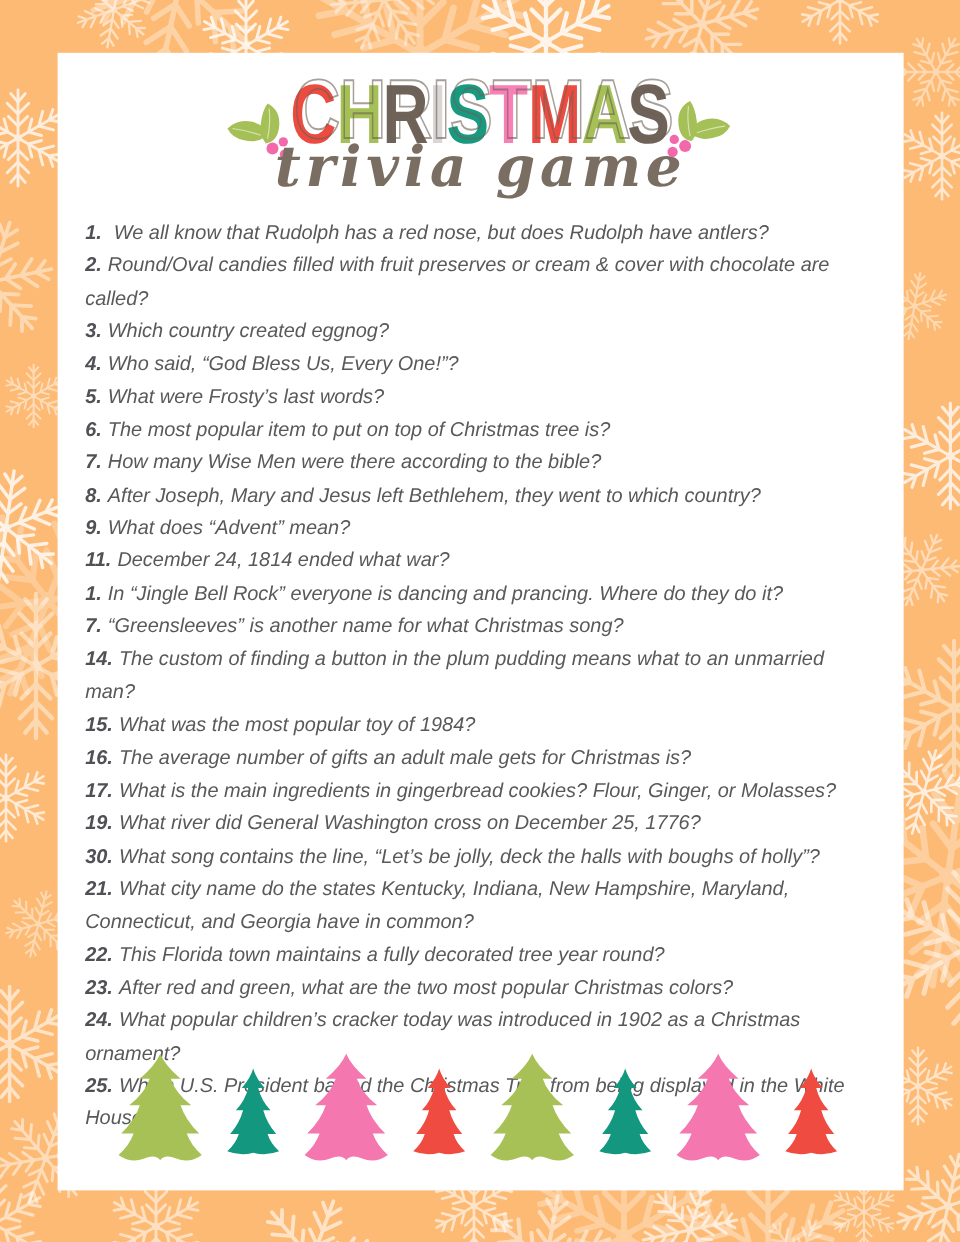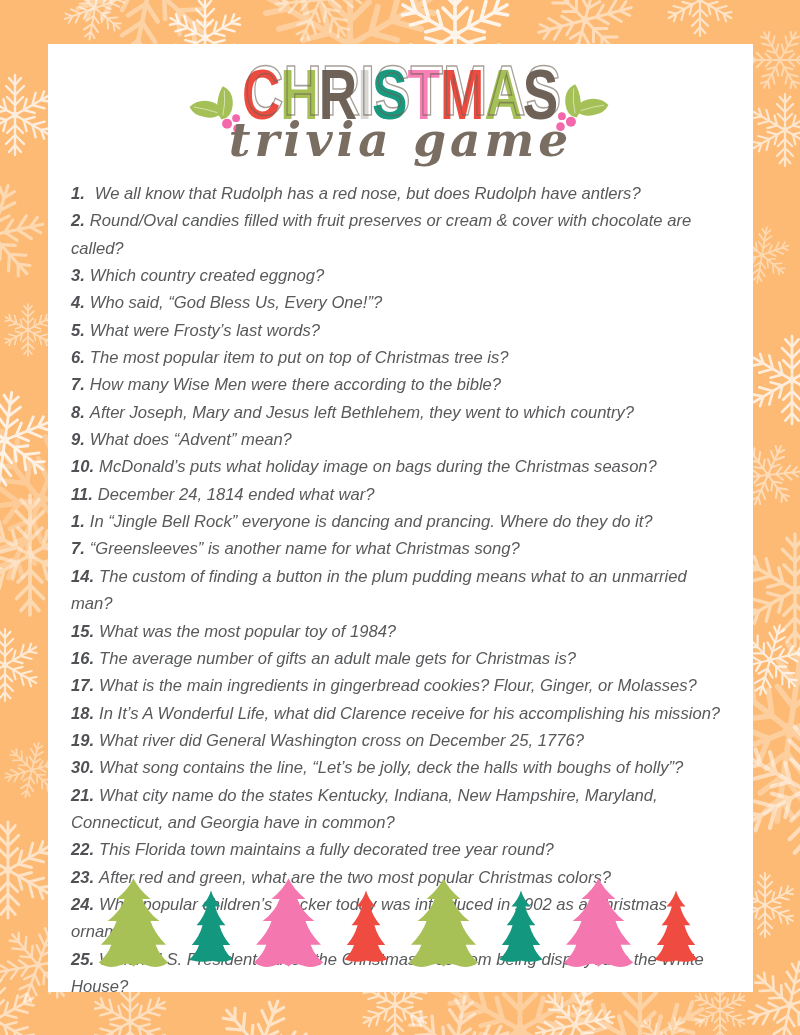--- a/index.html
+++ b/index.html
@@ -152,29 +152,27 @@
     <ol class="questions" id="questions">
         <li class="q1"><b class="qnum">1.</b><span class="qtext">We all know that Rudolph has a red nose, but does Rudolph have antlers?</span></li>
         <li><b class="qnum">2.</b><span class="qtext">Round/Oval candies filled with fruit preserves or cream &amp; cover with chocolate are called?</span></li>
         <li><b class="qnum">3.</b><span class="qtext">Which country created eggnog?</span></li>
         <li><b class="qnum">4.</b><span class="qtext">Who said, “God Bless Us, Every One!”?</span></li>
         <li><b class="qnum">5.</b><span class="qtext">What were Frosty’s last words?</span></li>
         <li><b class="qnum">6.</b><span class="qtext">The most popular item to put on top of Christmas tree is?</span></li>
         <li><b class="qnum">7.</b><span class="qtext">How many Wise Men were there according to the bible?</span></li>
         <li><b class="qnum">8.</b><span class="qtext">After Joseph, Mary and Jesus left Bethlehem, they went to which country?</span></li>
         <li><b class="qnum">9.</b><span class="qtext">What does “Advent”  mean?</span></li>
-        <li><b class="qnum">10.</b><span class="qtext">McDonald’s puts what holiday image on bags during the Christmas season?</span></li>
         <li><b class="qnum">11.</b><span class="qtext">December 24, 1814 ended what war?</span></li>
         <li><b class="qnum">1.</b><span class="qtext">In “Jingle Bell Rock” everyone is dancing and prancing. Where do they do it?</span></li>
         <li><b class="qnum">7.</b><span class="qtext">“Greensleeves” is another name for what Christmas song?</span></li>
         <li><b class="qnum">14.</b><span class="qtext">The custom of finding a button in the plum pudding means what to an unmarried man?</span></li>
         <li><b class="qnum">15.</b><span class="qtext">What was the most popular toy of 1984?</span></li>
         <li><b class="qnum">16.</b><span class="qtext">The average number of gifts an adult male gets for Christmas is?</span></li>
         <li><b class="qnum">17.</b><span class="qtext">What is the main ingredients in gingerbread cookies? Flour, Ginger, or Molasses?</span></li>
-        <li><b class="qnum">18.</b><span class="qtext">In It’s A Wonderful Life, what did Clarence receive for his accomplishing his mission?</span></li>
         <li><b class="qnum">19.</b><span class="qtext">What river did General Washington cross on December 25, 1776?</span></li>
         <li><b class="qnum">30.</b><span class="qtext">What song contains the line, “Let’s be jolly, deck the halls with boughs of holly”?</span></li>
         <li><b class="qnum">21.</b><span class="qtext">What city name do the states Kentucky, Indiana, New Hampshire, Maryland, Connecticut, and Georgia have in common?</span></li>
         <li><b class="qnum">22.</b><span class="qtext">This Florida town maintains a fully decorated tree year round?</span></li>
         <li><b class="qnum">23.</b><span class="qtext">After red and green, what are the two most popular Christmas colors?</span></li>
         <li><b class="qnum">24.</b><span class="qtext">What popular children’s cracker today was introduced in 1902 as a Christmas ornament?</span></li>
         <li><b class="qnum">25.</b><span class="qtext">Which U.S. President barred the Christmas Tree from being displayed in the White House?</span></li>
       </ol>
 
     <div class="trees" id="trees">

